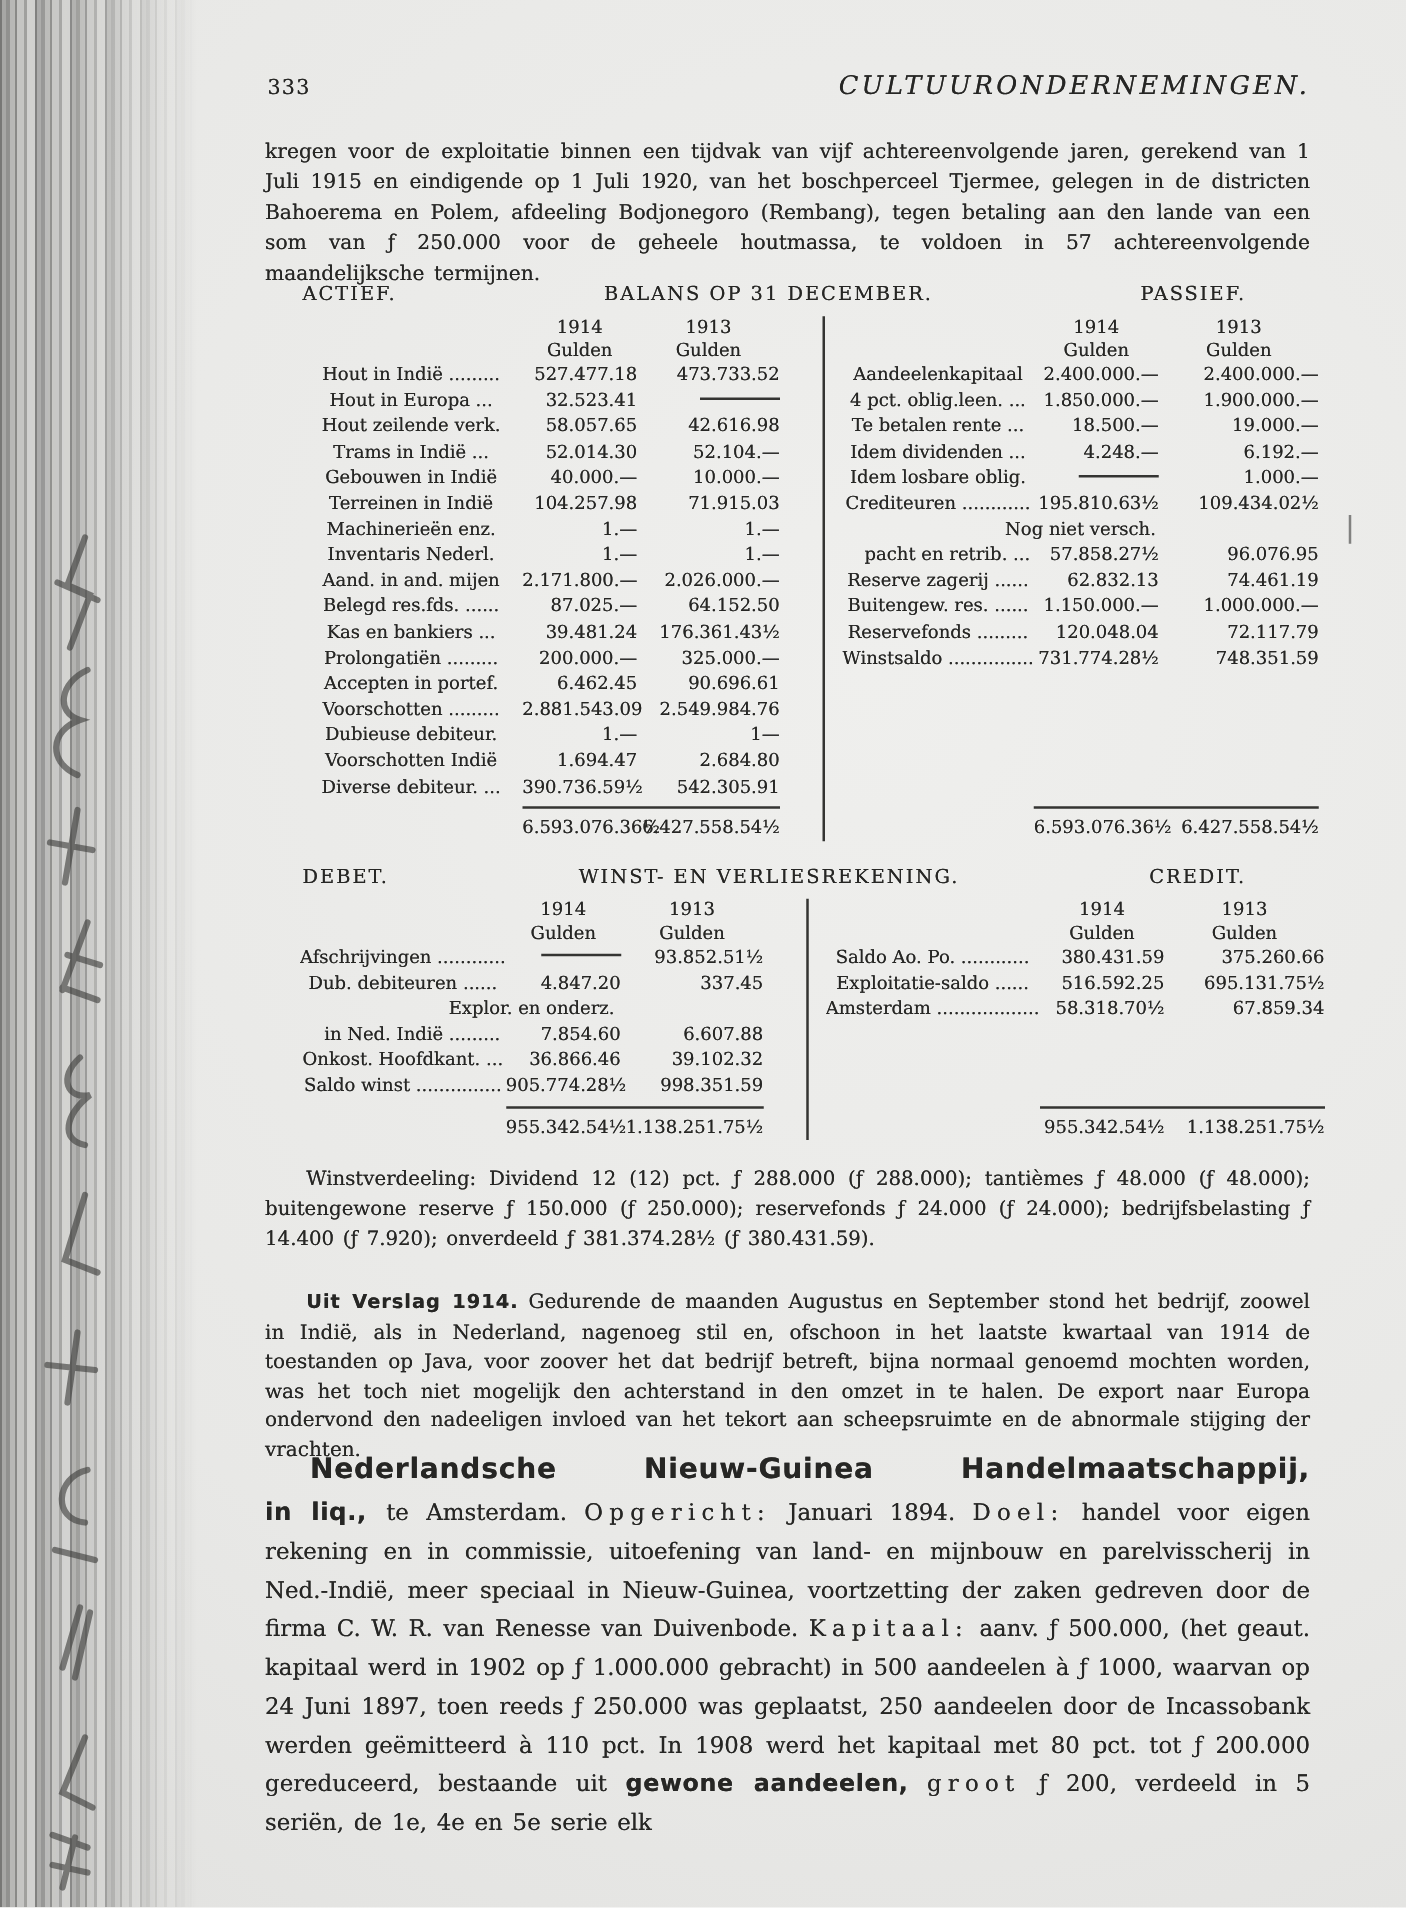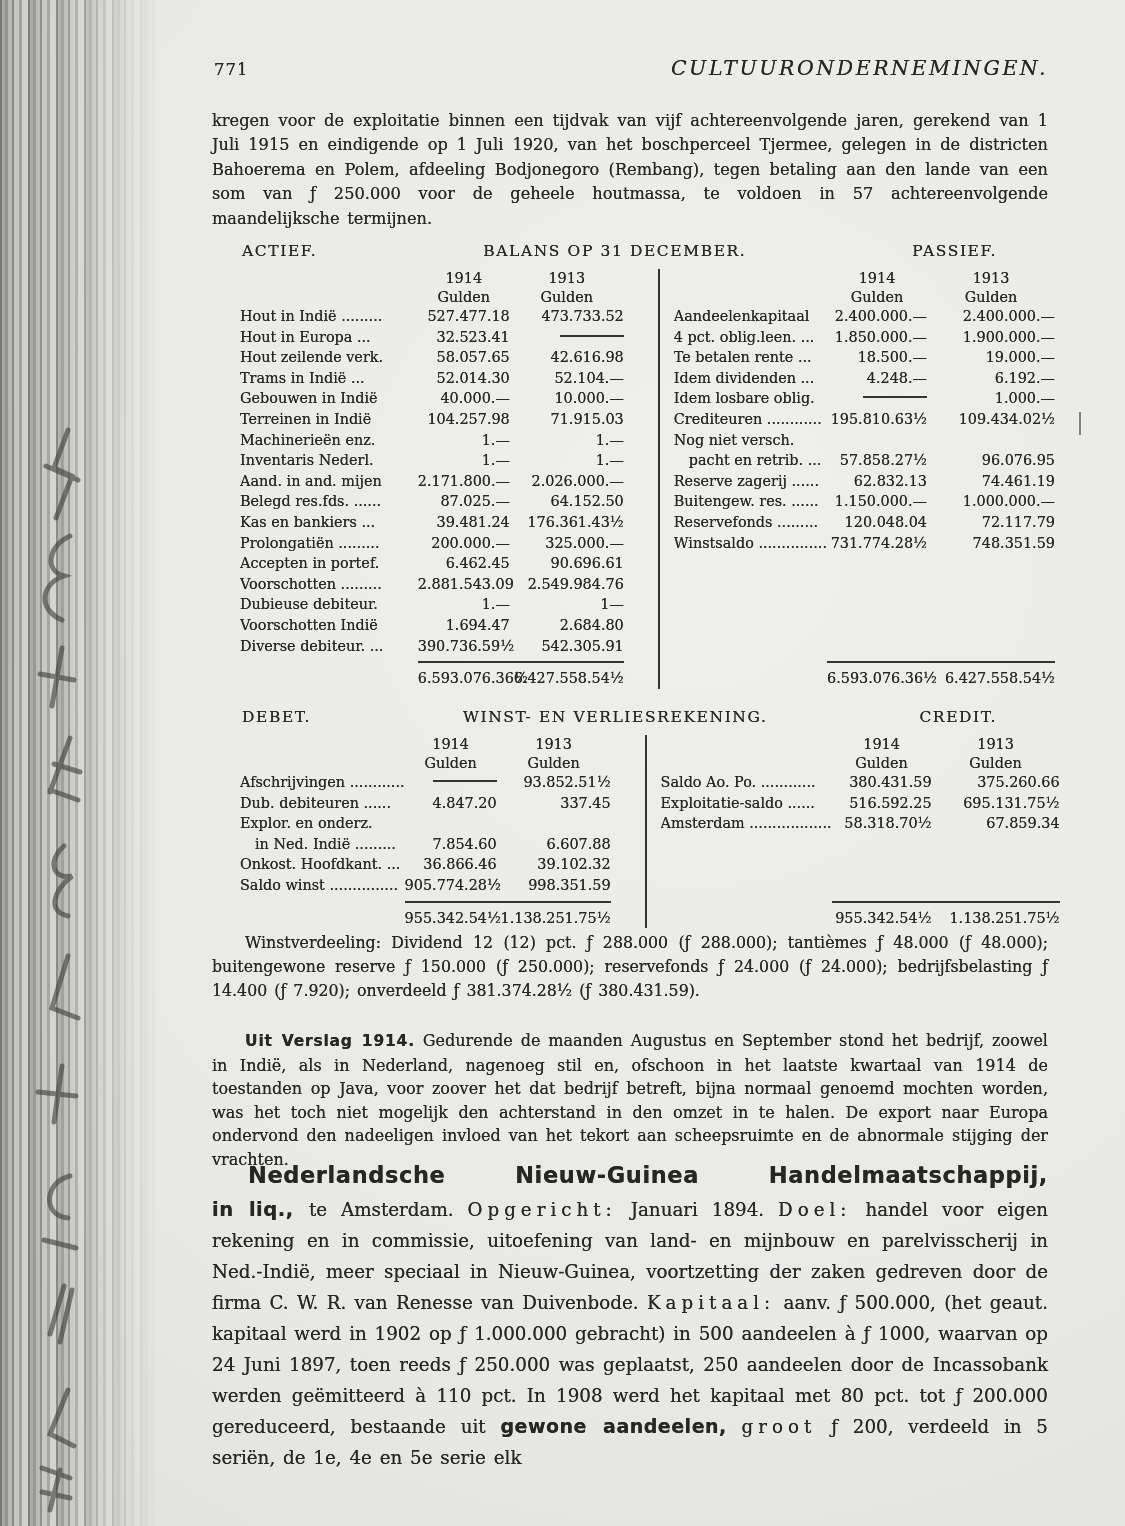--- a/index.html
+++ b/index.html
@@ -40,28 +40,28 @@
   .seg-heading{display:block;font-family:"DejaVu Sans",sans-serif;font-weight:bold;
     font-size:22.5px;letter-spacing:.6px;text-indent:36px;text-align-last:justify;margin-bottom:3px;}
   .seg-heading2{font-family:"DejaVu Sans",sans-serif;font-weight:bold;font-size:19.5px;letter-spacing:.5px;}
   .seg-bold{font-family:"DejaVu Sans",sans-serif;font-weight:bold;font-size:19px;letter-spacing:.5px;}
   .seg-spaced{letter-spacing:5px;}
 
   
   .fin{position:absolute;left:212px;width:843px;}
   .balance{top:226px;} .pnl{top:692px;}
   .sec-heads{display:flex;align-items:center;font-size:15.5px;letter-spacing:1.6px;
-    padding:0 58px 0 30px;margin-top:16px;}
+    padding:0 58px 0 30px;}
   .sh-center{flex:1;text-align:center;}
   .tables{display:flex;margin-top:9px;align-items:stretch;}
   .half{display:flex;flex-direction:column;font-size:14.4px;line-height:20.6px;margin-left:28px;}
   .half.left{width:400px;padding-right:6px;}
   .half.right{flex:1;border-left:2px solid #343432;padding-left:14px;}
   .t-row{display:flex;}
-  .t-label{flex:1;white-space:nowrap;overflow:hidden;}
+  .t-label{flex:1;white-space:nowrap;overflow:hidden;text-align:center;}
   .t-row.indent .t-label{padding-left:15px;}
   .t-val{text-align:right;white-space:nowrap;}
   .left .t-val.v1{width:92px;} .left .t-val.v2{width:114px;}
   .right .t-val.v1{width:100px;} .right .t-val.v2{width:128px;}
   .t-colhead{line-height:18.5px;}
   .t-colhead .t-val{text-align:center;}
   .t-total{margin-top:auto;}
   .t-total .t-vals{display:flex;border-top:2px solid #343432;padding-top:5px;margin-top:5px;}
   .rule{display:inline-block;width:64px;border-top:2px solid #343432;vertical-align:middle;margin-bottom:4px;}
 </style>
@@ -80,21 +80,21 @@
     <path d="M58 658 l-8 56 m-16 -30 l38 4"></path>
     <path d="M66 768 c-26 6 -28 40 -2 42 m-24 22 l32 8"></path>
     <path d="M60 878 l-14 48 m22 -44 l-12 52"></path>
     <path d="M64 982 l-18 44 l24 12 m-32 22 l28 10"></path>
     <path d="M56 1062 l-10 40 m-8 -18 l28 6"></path>
   </g>
 </svg>
 <div class="stray"></div>
 
 <div class="page-header">
-  <span class="page-num ink">771</span>
+  <span class="page-num ink">333</span>
   <span class="page-title ink">CULTUURONDERNEMINGEN.</span>
 </div>
 
 <p class="para intro ink"><span>kregen voor de exploitatie binnen een tijdvak van vijf achtereenvolgende jaren, gerekend van 1 Juli 1915 en eindigende op 1 Juli 1920, van het boschperceel Tjermee, gelegen in de districten Bahoerema en Polem, afdeeling Bodjonegoro (Rembang), tegen betaling aan den lande van een som van ƒ 250.000 voor de geheele houtmassa, te voldoen in 57 achtereenvolgende maandelijksche termijnen.</span></p>
 
 <div class="fin balance">
   <div class="sec-heads ink">
     <span>ACTIEF.</span>
     <span class="sh-center">BALANS OP 31 DECEMBER.</span>
     <span>PASSIEF.</span>

